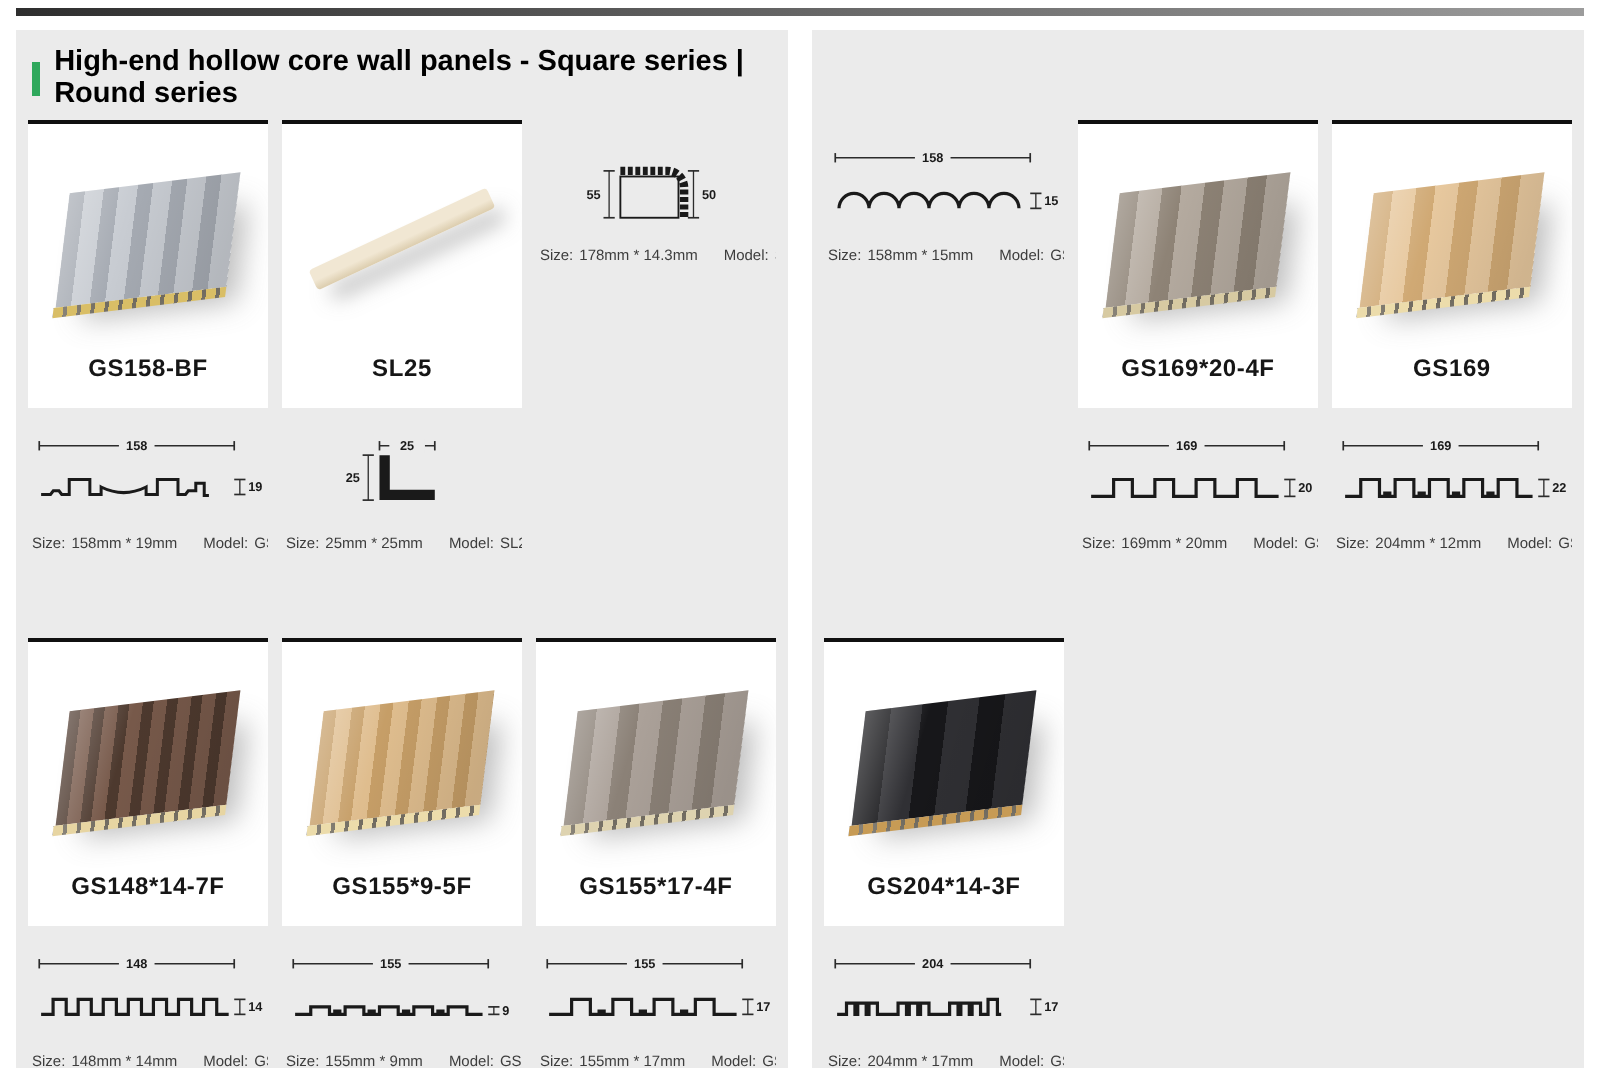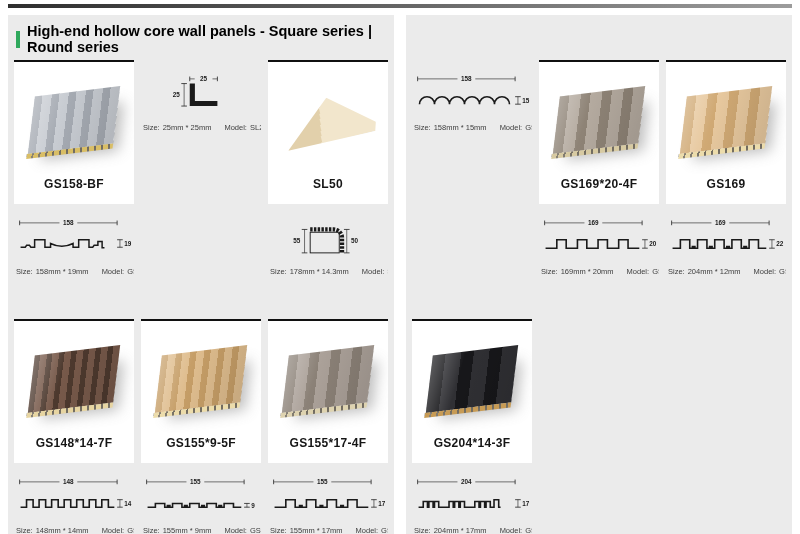--- a/index.html
+++ b/index.html
@@ -73,48 +73,48 @@
                 <text x="117.5" y="33.4" text-anchor="start" font-size="6.8" font-weight="bold" fill="#1a1a1a">19</text>
               </svg>
     <div class="spec">
       <span class="lab">Size:</span>
       <span class="val-size">158mm * 19mm</span>
       <span class="lab">Model:</span>
       <span class="val">GS158-BF</span>
     </div>
   </div>
             <div class="product-col">
+    <div class="card">
+      <div class="photo">
+        <div class="slab angle" style="background: linear-gradient(rgb(241, 231, 211) 55%, rgb(220, 205, 174));">
+          
+        </div>
+      </div>
+      <div class="pname">SL25</div>
+    </div>
     <svg class="diagram" viewBox="0 0 128 46" preserveAspectRatio="xMinYMid meet">
                 <path d="M52,14 h5.5 v18.5 h24 v5.5 h-29.5 z" fill="#1a1a1a"></path>
                 <line x1="52" y1="9" x2="81.5" y2="9" stroke="#2b2b2b" stroke-width="0.7"></line>
                 <line x1="52" y1="6.5" x2="52" y2="11.5" stroke="#2b2b2b" stroke-width="0.9"></line>
                 <line x1="81.5" y1="6.5" x2="81.5" y2="11.5" stroke="#2b2b2b" stroke-width="0.9"></line>
                 <rect x="57.25" y="5" width="19" height="8" fill="#ebebeb"></rect>
                 <text x="66.75" y="11.4" text-anchor="middle" font-size="6.8" font-weight="bold" fill="#1a1a1a">25</text>
                 <line x1="46" y1="14" x2="46" y2="38" stroke="#2b2b2b" stroke-width="0.7"></line>
                 <line x1="43" y1="14" x2="49" y2="14" stroke="#2b2b2b" stroke-width="0.9"></line>
                 <line x1="43" y1="38" x2="49" y2="38" stroke="#2b2b2b" stroke-width="0.9"></line>
                 <text x="41.5" y="28.4" text-anchor="end" font-size="6.8" font-weight="bold" fill="#1a1a1a">25</text>
               </svg>
     <div class="spec">
       <span class="lab">Size:</span>
       <span class="val-size">25mm * 25mm</span>
       <span class="lab">Model:</span>
       <span class="val">SL25*25</span>
     </div>
   </div>
             <div class="product-col">
-    <div class="card">
-      <div class="photo">
-        <div class="slab wedge" style="background: linear-gradient(100deg, rgb(226, 208, 171) 42%, rgb(242, 230, 204) 42%);">
-          
-        </div>
-      </div>
-      <div class="pname">SL50</div>
-    </div>
     <svg class="diagram" viewBox="0 0 128 46" preserveAspectRatio="xMinYMid meet">
                 <rect x="45" y="19" width="31" height="22" fill="none" stroke="#1a1a1a" stroke-width="1"></rect>
                 <path d="M45,16 h25 a9,9 0 0 1 9,9 v16" fill="none" stroke="#1a1a1a" stroke-width="4.5" stroke-dasharray="2.6,1.4"></path>
                 <line x1="39" y1="16" x2="39" y2="41" stroke="#2b2b2b" stroke-width="0.7"></line>
                 <line x1="36" y1="16" x2="42" y2="16" stroke="#2b2b2b" stroke-width="0.9"></line>
                 <line x1="36" y1="41" x2="42" y2="41" stroke="#2b2b2b" stroke-width="0.9"></line>
                 <text x="34.5" y="30.9" text-anchor="end" font-size="6.8" font-weight="bold" fill="#1a1a1a">55</text>
                 <line x1="84" y1="16" x2="84" y2="41" stroke="#2b2b2b" stroke-width="0.7"></line>
                 <line x1="81" y1="16" x2="87" y2="16" stroke="#2b2b2b" stroke-width="0.9"></line>
                 <line x1="81" y1="41" x2="87" y2="41" stroke="#2b2b2b" stroke-width="0.9"></line>

